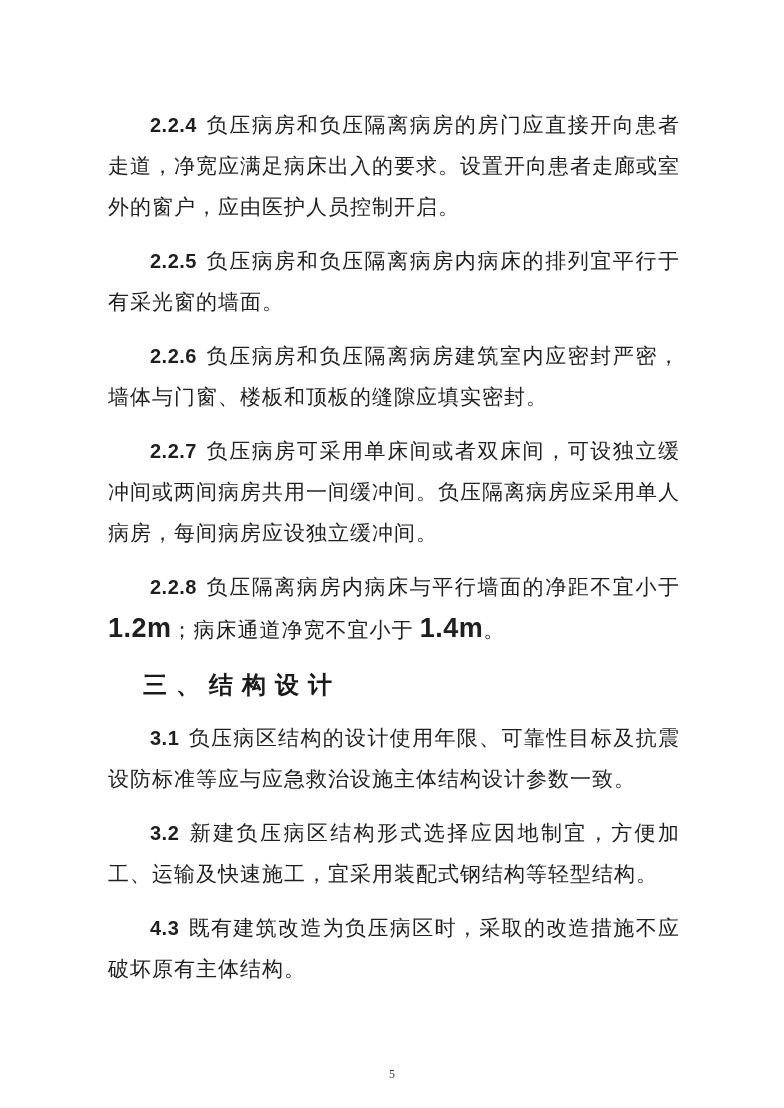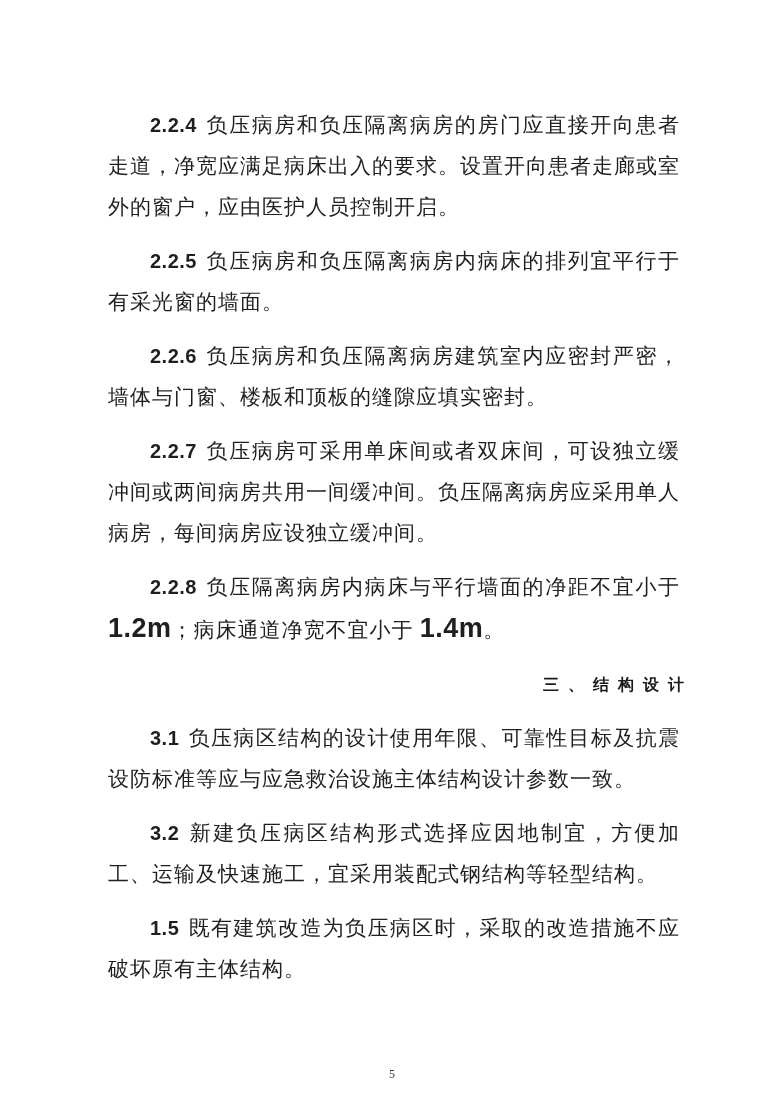--- a/index.html
+++ b/index.html
@@ -40,27 +40,27 @@
   }
   .measure {
     font-family: "Liberation Sans", "DejaVu Sans", sans-serif;
     font-weight: bold;
     font-size: 27px;
     letter-spacing: 0.5px;
   }
   .section-heading {
     margin: 0;
     text-indent: 2em;
-    font-family: Liberation Serif, serif;
+    font-family: Liberation Sans, sans-serif;
     font-weight: bold;
-    font-size: 16px;
+    font-size: 24px;
     line-height: 41px;
     letter-spacing: 9px;
     color: #1a1a1a;
-    text-align: right;
+    text-align: left;
   }
   .page-number {
     position: absolute;
     left: 0;
     right: 0;
     bottom: 26px;
     text-align: center;
     font-family: "Liberation Serif", "DejaVu Serif", serif;
     font-size: 12px;
     color: #3a3a3a;
@@ -81,19 +81,19 @@
     <p class="para"><span class="clause-num">2.2.7</span><span>负压病房可采用单床间或者双床间，可设独立缓冲间或两间病房共用一间缓冲间。负压隔离病房应采用单人病房，每间病房应设独立缓冲间。</span></p>
 
     <p class="para"><span class="clause-num">2.2.8</span><span>负压隔离病房内病床与平行墙面的净距不宜小于</span><span class="measure">1.2m</span><span>；病床通道净宽不宜小于 </span><span class="measure">1.4m</span><span>。</span></p>
 
     <h2 class="section-heading">三、结构设计</h2>
 
     <p class="para"><span class="clause-num">3.1</span><span>负压病区结构的设计使用年限、可靠性目标及抗震设防标准等应与应急救治设施主体结构设计参数一致。</span></p>
 
     <p class="para"><span class="clause-num">3.2</span><span>新建负压病区结构形式选择应因地制宜，方便加工、运输及快速施工，宜采用装配式钢结构等轻型结构。</span></p>
 
-    <p class="para"><span class="clause-num">1.5</span><span>既有建筑改造为负压病区时，采取的改造措施不应破坏原有主体结构。</span></p>
+    <p class="para"><span class="clause-num">4.3</span><span>既有建筑改造为负压病区时，采取的改造措施不应破坏原有主体结构。</span></p>
 
 
   </div>
 
   <div class="page-number">5</div>
 </div>
 
 </body></html>

